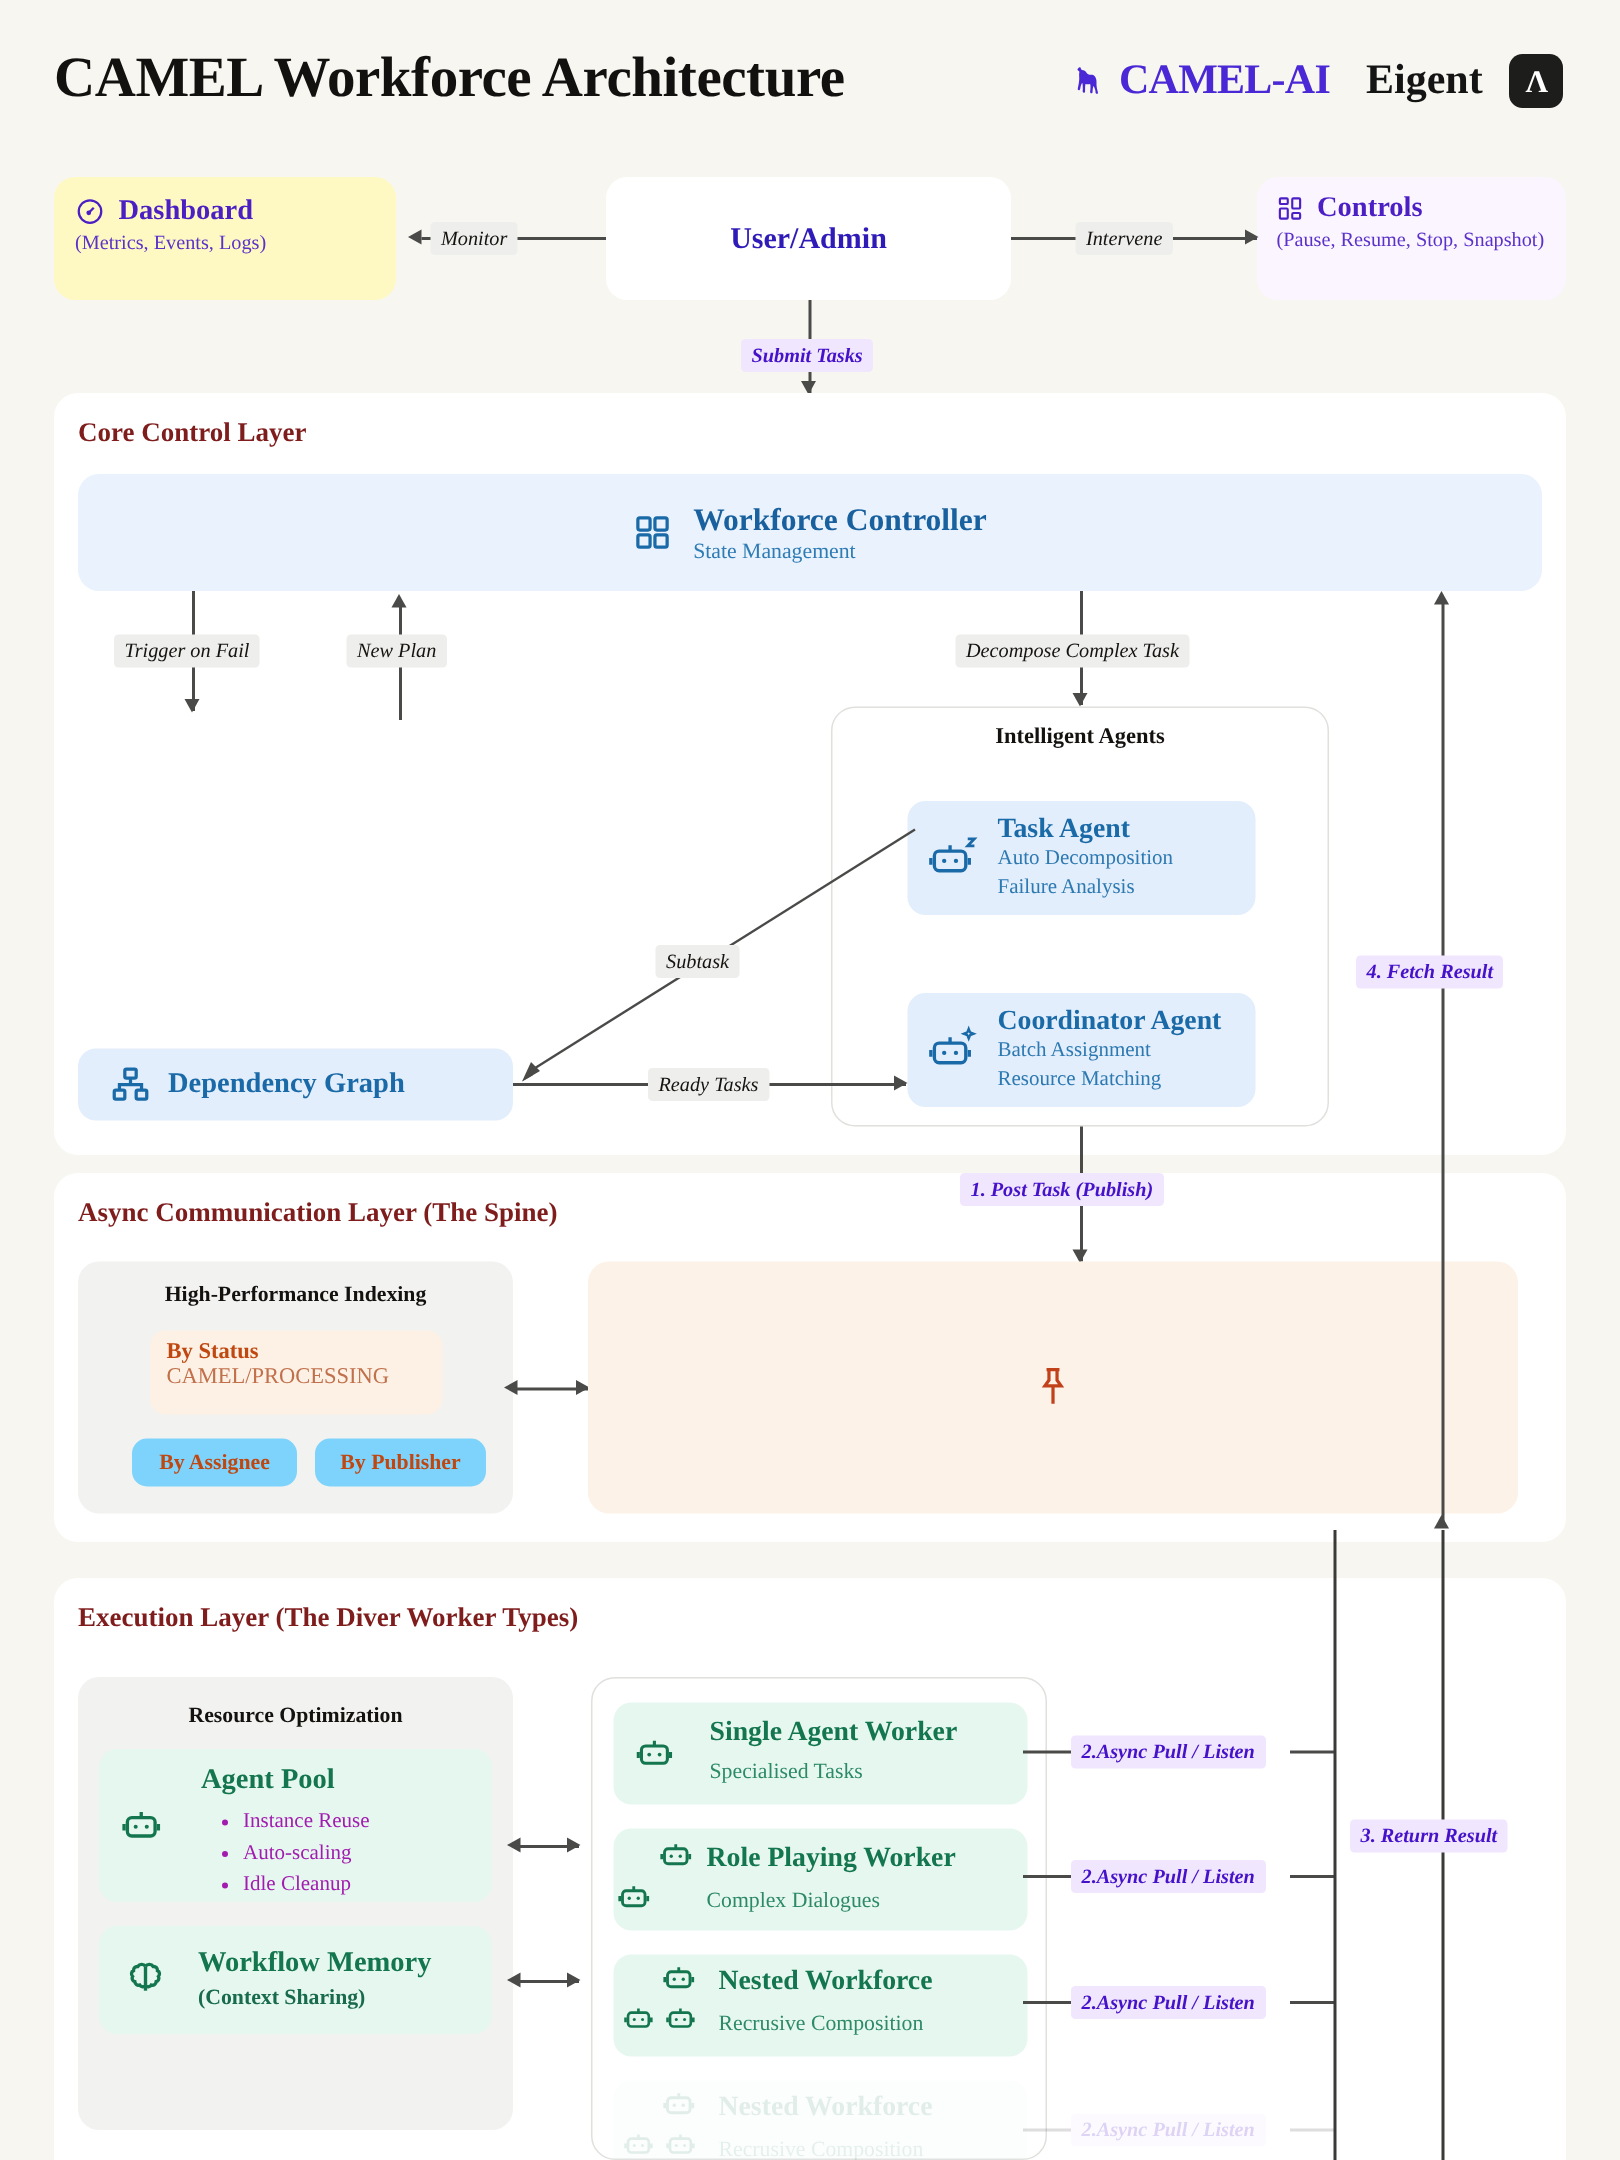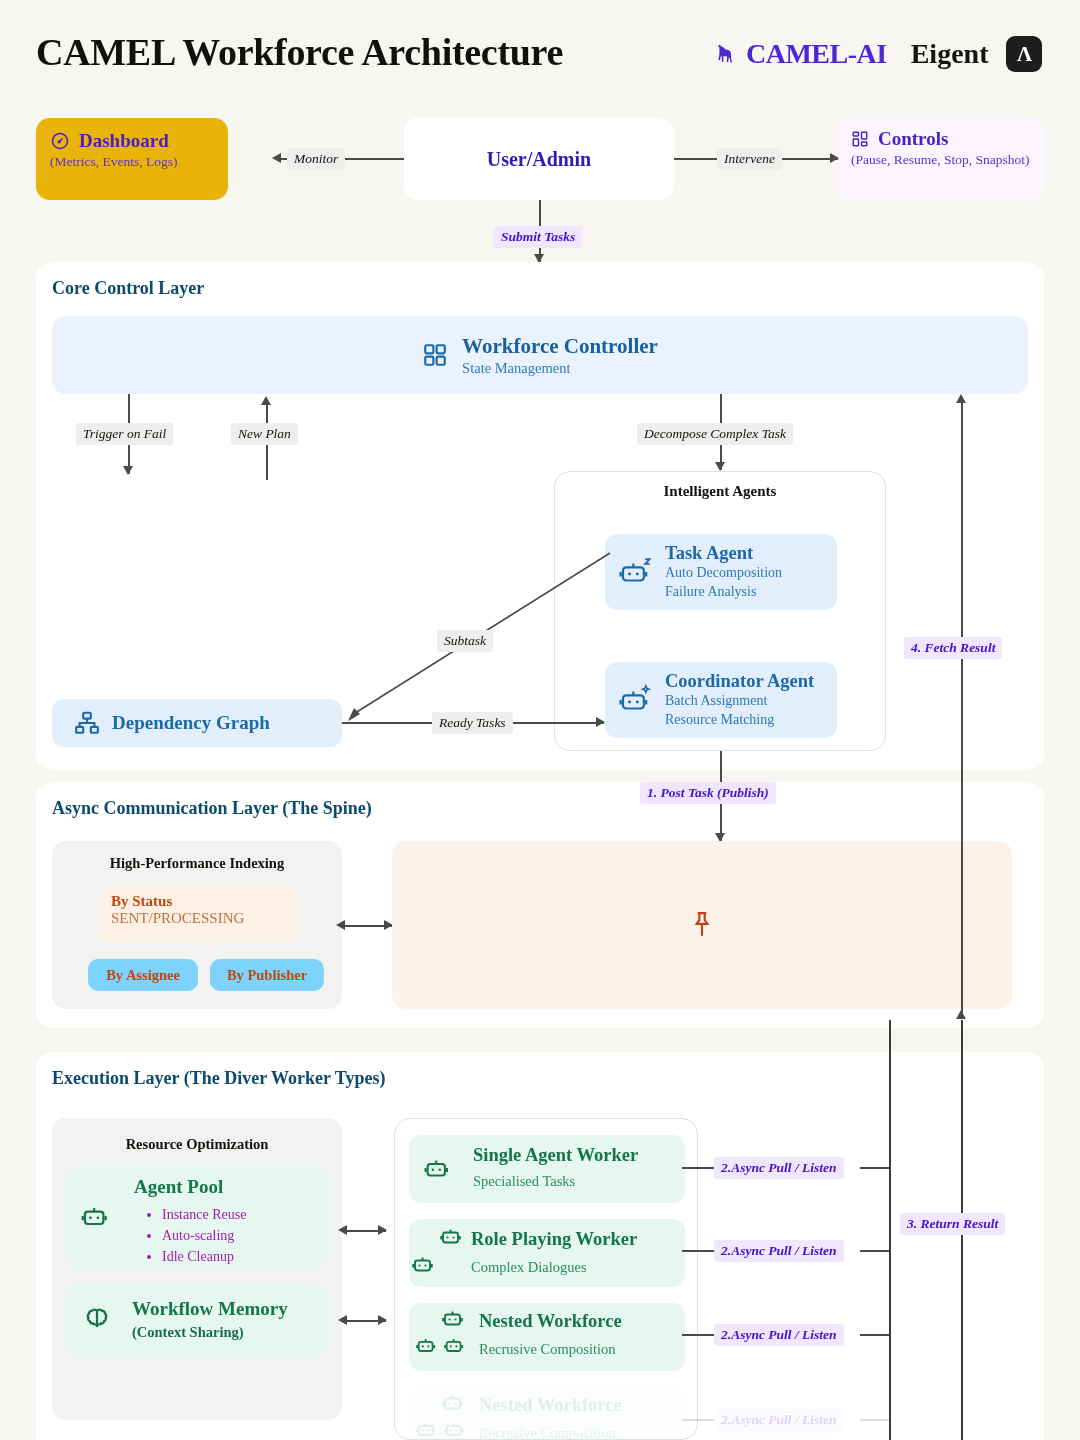--- a/index.html
+++ b/index.html
@@ -33,28 +33,28 @@
     color:#fff; display:flex; align-items:center; justify-content:center;
     font-size: 21px; font-weight:700; margin-left: 8px;
   }
 
   
   .card { position:absolute; border-radius: 14px; }
   .layer {
     position: absolute; background:#ffffff; border-radius: 16px;
   }
   .layer-title {
-    position:absolute; font-size:18px; font-weight:700; color:#0c4a6e;
+    position:absolute; font-size:18px; font-weight:700; color:#7f1d1d;
   }
 
   
   .topbox { position:absolute; border-radius:14px; }
   .dash {
-    left:36px; top:118px; width:192px; height:82px;
-    background:#eab308; padding:12px 14px;
+    left:36px; top:118px; width:228px; height:82px;
+    background:#fef9c3; padding:12px 14px;
   }
   .dash .t { font-size:19px; font-weight:700; color:#4b1fc4; }
   .dash .s { font-size:13.5px; color:#5b32c9; margin-top:2px; }
   .useradmin {
     left:404px; top:118px; width:270px; height:82px;
     background:#ffffff; display:flex; align-items:center; justify-content:center;
   }
   .useradmin span { font-size:20px; font-weight:700; color:#2f1bb8; }
   .ctrl {
     left:838px; top:118px; width:206px; height:82px;
@@ -354,21 +354,21 @@
   <div class="layer-title" id="asyncTitle">Async Communication Layer (The Spine)</div>
 
   <div class="ln v" style="left:720px;top:751px;height:90px;"></div>
   <div class="arw down" style="left:715px;top:833px;"></div>
   <div class="elabel purple" style="left:640px;top:782px;">1. Post Task (Publish)</div>
 
   <div class="card hpi">
     <div class="hd">High-Performance Indexing</div>
     <div class="bystatus">
       <div class="a">By Status</div>
-      <div class="b">SENT/PROCESSING</div>
+      <div class="b">CAMEL/PROCESSING</div>
     </div>
     <div class="chip" style="left:36px;top:118px;width:110px;height:32px;">By Assignee</div>
     <div class="chip" style="left:158px;top:118px;width:114px;height:32px;">By Publisher</div>
   </div>
 
   <div class="ln h" style="left:344px;top:925px;width:48px;"></div>
   <div class="arw left" style="left:336px;top:920px;"></div>
   <div class="arw right" style="left:384px;top:920px;"></div>
 
   <div class="card taskchan">

